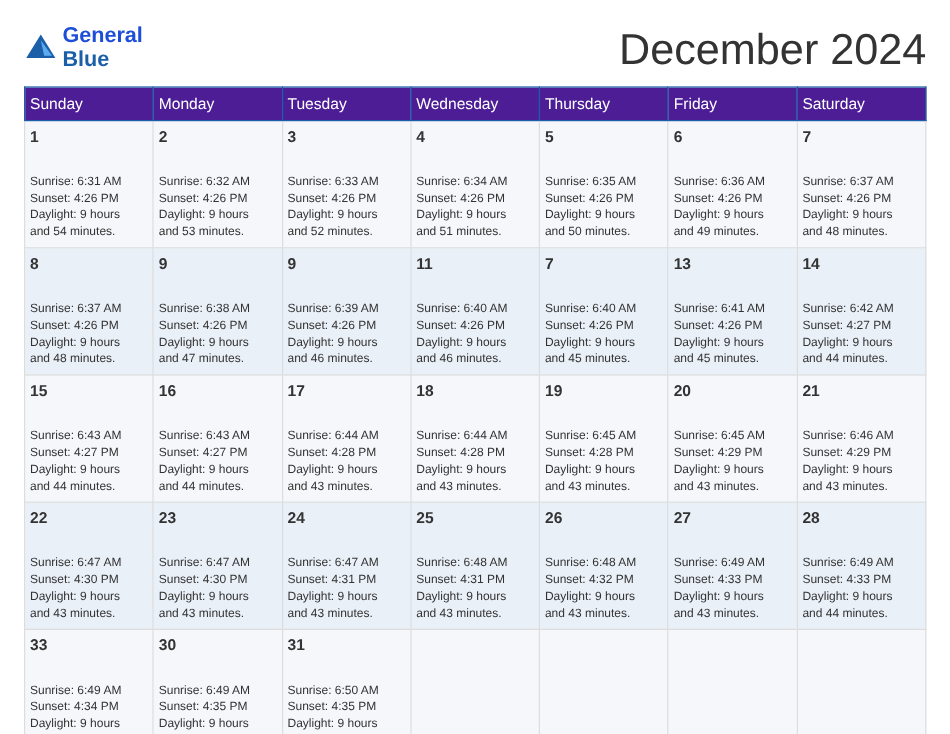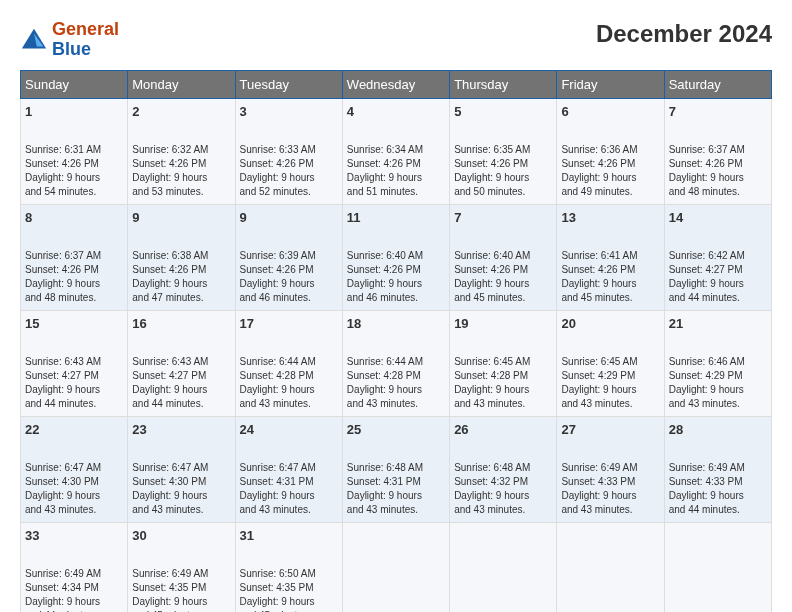--- a/index.html
+++ b/index.html
@@ -21,45 +21,45 @@
       align-items: center;
       gap: 4px;
     }
     .logo-text {
       font-size: 18px;
       font-weight: bold;
       color: #333;
       line-height: 1.1;
     }
     .logo-text span {
-      color: #c2410c;
+      color: #1d4ed8;
     }
     .logo-icon {
       width: 28px;
       height: 28px;
     }
     .title-block {
       text-align: right;
     }
     .month-title {
-      font-size: 24px;
-      font-weight: bold;
+      font-size: 36px;
+      font-weight: normal;
       color: #333;
     }
     .subtitle {
       font-size: 14px;
       color: #555;
     }
     table {
       width: 100%;
       border-collapse: collapse;
       table-layout: fixed;
     }
     thead tr {
-      background-color: #737373;
+      background-color: #4c1d95;
       color: white;
     }
     thead th {
       padding: 6px 4px;
       text-align: left;
       font-size: 13px;
       font-weight: normal;
       border: 1px solid #1a5fa8;
     }
     tbody tr {

